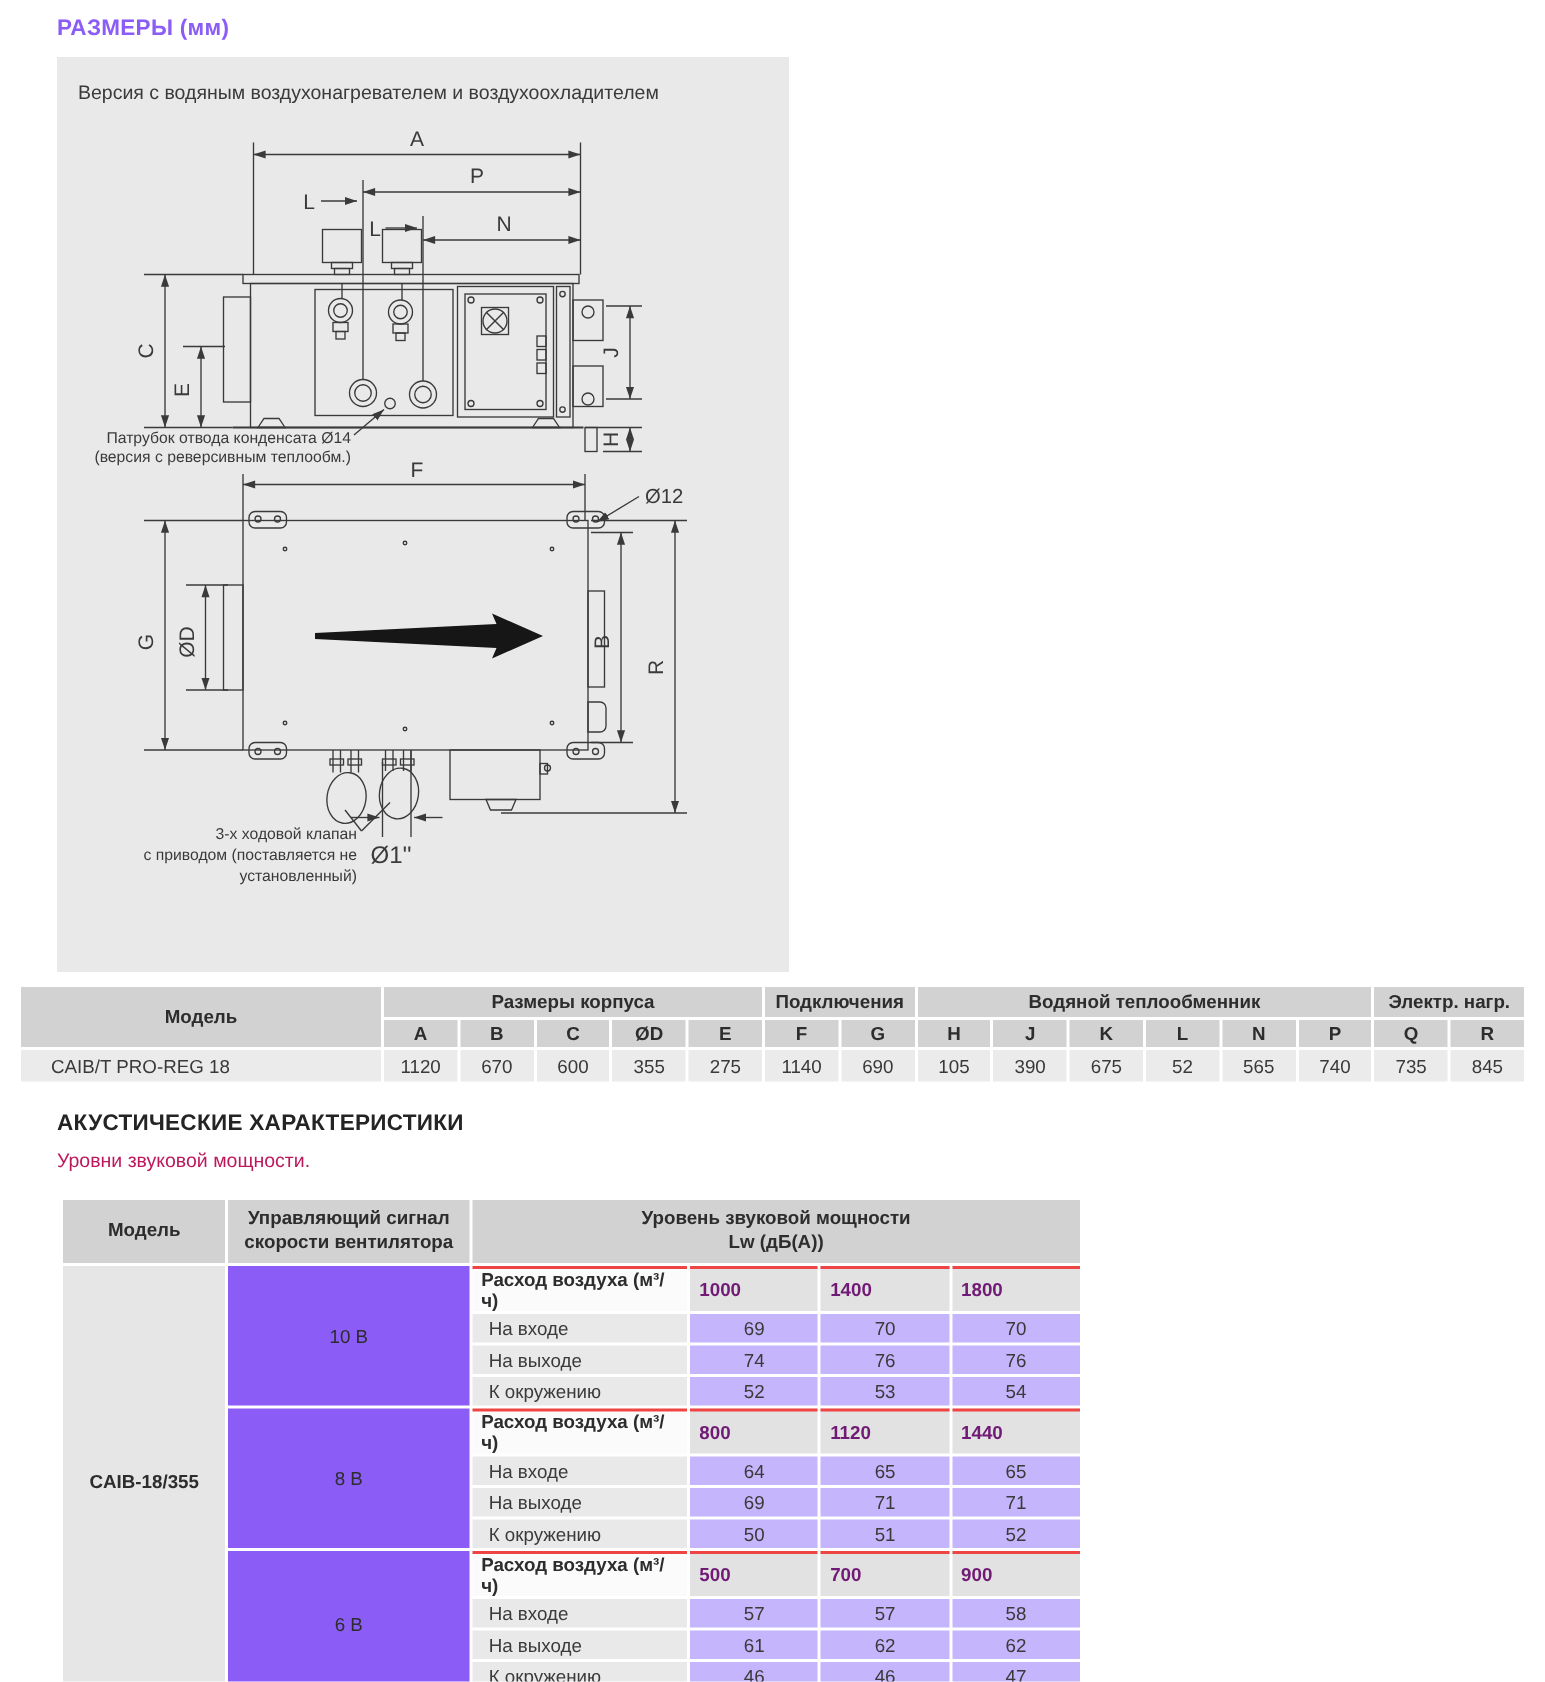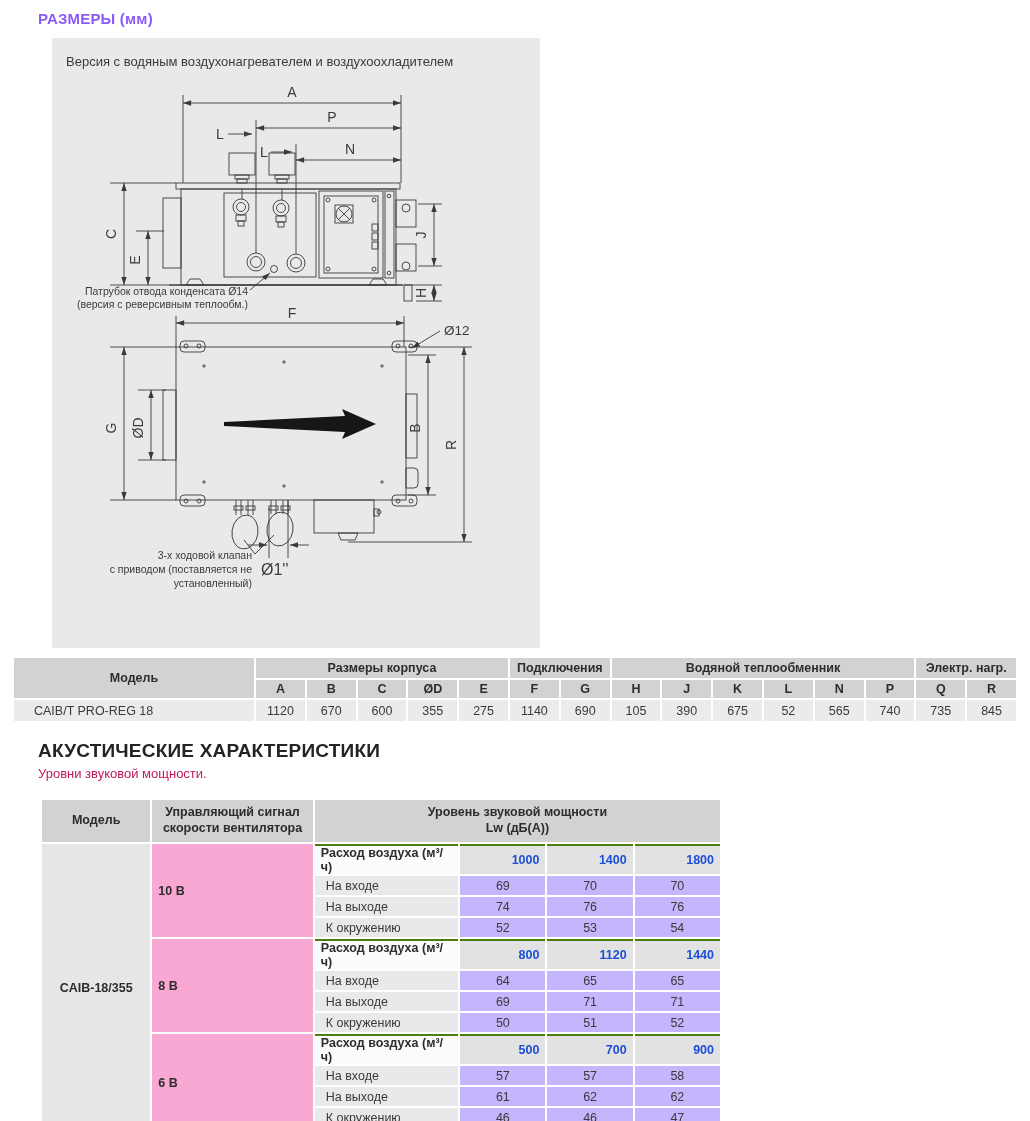--- a/index.html
+++ b/index.html
@@ -6,21 +6,21 @@
   body {
     width:1030px; height:1121px; position:relative;
     background:#ffffff; color:#3a3a3a;
     font-family:"Liberation Sans", sans-serif;
   }
   .page-title {
     position:absolute; left:38px; top:10px;
     font-size:15px; font-weight:bold; color:#8b5cf6; letter-spacing:.2px;
   }
   .drawing-box {
-    position:absolute; left:52px; top:38px; width:488px; height:610px;
+    position:absolute; left:38px; top:38px; width:488px; height:610px;
     background:#e9e9e9;
   }
   .drawing-caption {
     position:absolute; left:14px; top:16px; font-size:13px; color:#3a3a3a;
   }
   svg.drawing { position:absolute; left:0; top:0; }
   svg.drawing text { font-family:"Liberation Sans", sans-serif; fill:#3a3a3a; }
 
   
   table.t1 {
@@ -29,43 +29,43 @@
     font-size:12.5px;
   }
   table.t1 th, table.t1 td { padding:0 2px; overflow:hidden; white-space:nowrap; }
   table.t1 .hd { background:#d2d2d2; font-weight:bold; color:#2d2d2d; text-align:center; height:20px; }
   table.t1 tr.letters .hd { height:18px; }
   table.t1 td { background:#ebebeb; text-align:center; height:21px; color:#3a3a3a; }
   table.t1 td.model-cell { text-align:left; padding-left:20px; }
 
   .section-title {
     position:absolute; left:38px; top:740px;
-    font-size:19px; font-weight:bold; color:#242424; letter-spacing:.2px;
+    font-size:15px; font-weight:bold; color:#242424; letter-spacing:.2px;
   }
   .section-sub { position:absolute; left:38px; top:766px; font-size:13px; color:#be185d; }
 
   
   table.t2 {
     position:absolute; left:40px; top:798px; width:682px;
     border-collapse:separate; border-spacing:2px; table-layout:fixed;
     font-size:12.5px;
   }
   table.t2 th, table.t2 td { padding:0 6px; overflow:hidden; }
   table.t2 thead th {
     background:#d2d2d2; font-weight:bold; color:#2d2d2d;
     text-align:center; height:42px; line-height:1.25;
   }
   table.t2 td { height:19px; color:#3a3a3a; }
   table.t2 td.model { background:#e6e6e6; font-weight:bold; text-align:center; color:#2d2d2d; }
-  table.t2 td.volt  { background:#f9a8d4; font-weight:bold; color:#2d2d2d; }
+  table.t2 td.volt  { background:#8b5cf6; font-weight:normal; text-align:center; color:#2d2d2d; }
   table.t2 td.flow-label { background:#fbfbfb; font-weight:bold; color:#2d2d2d; text-align:left; }
-  table.t2 td.flow-val   { background:#e2e2e2; font-weight:bold; color:#1d4ed8; text-align:right; }
+  table.t2 td.flow-val   { background:#e2e2e2; font-weight:bold; color:#701a75; text-align:left; }
   table.t2 td.lab { background:#e9e9e9; text-align:left;padding-left:11px; }
   table.t2 td.val { background:#c4b5fd; text-align:center; }
-  table.t2 td.blk-top { border-top:2px solid #4d7c0f; }
+  table.t2 td.blk-top { border-top:2px solid #ef4444; }
   table.t2 td.strip { border-bottom:5px solid #d4d4d4; }
 </style>
 </head>
 <body>
 
 <div class="page-title">РАЗМЕРЫ (мм)</div>
 
 <div class="drawing-box">
   <div class="drawing-caption">Версия с водяным воздухонагревателем и воздухоохладителем</div>
 

